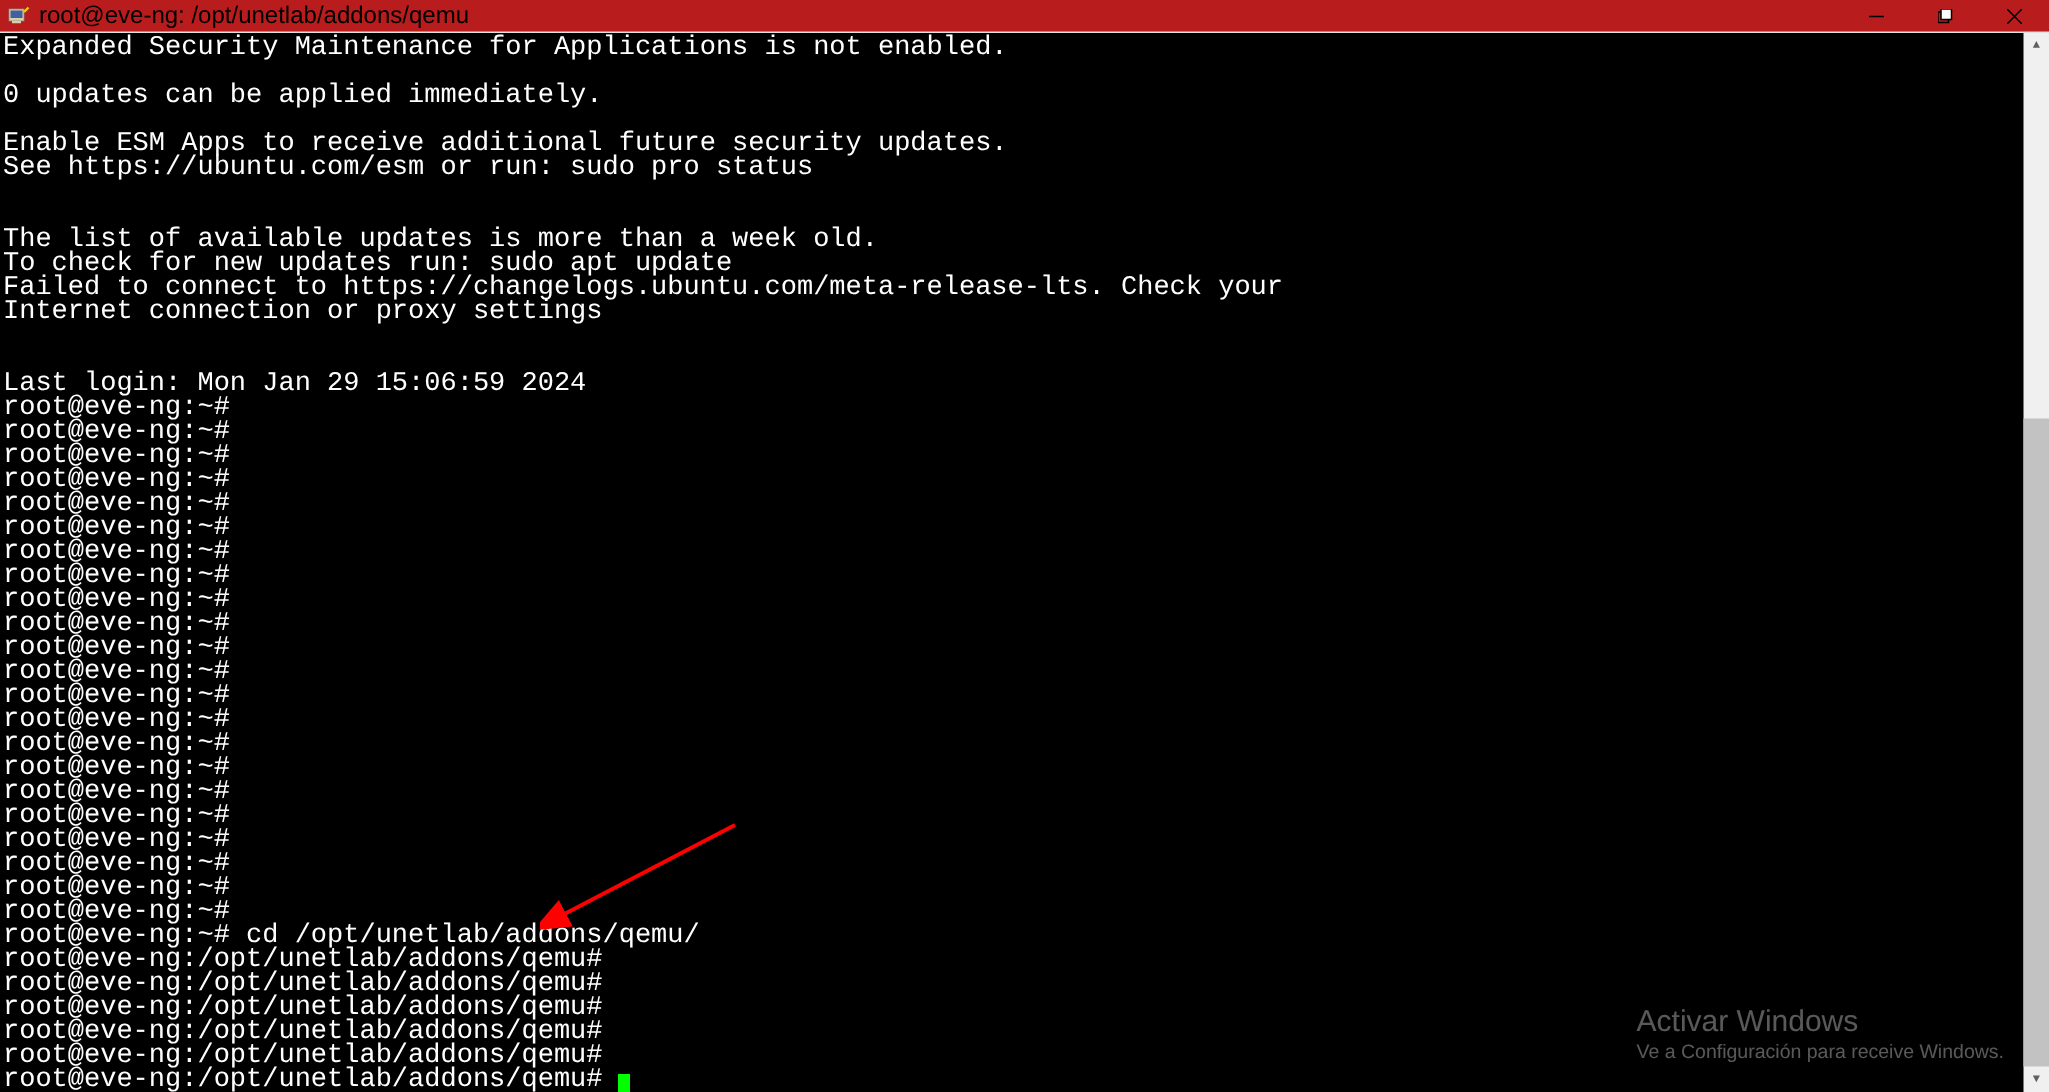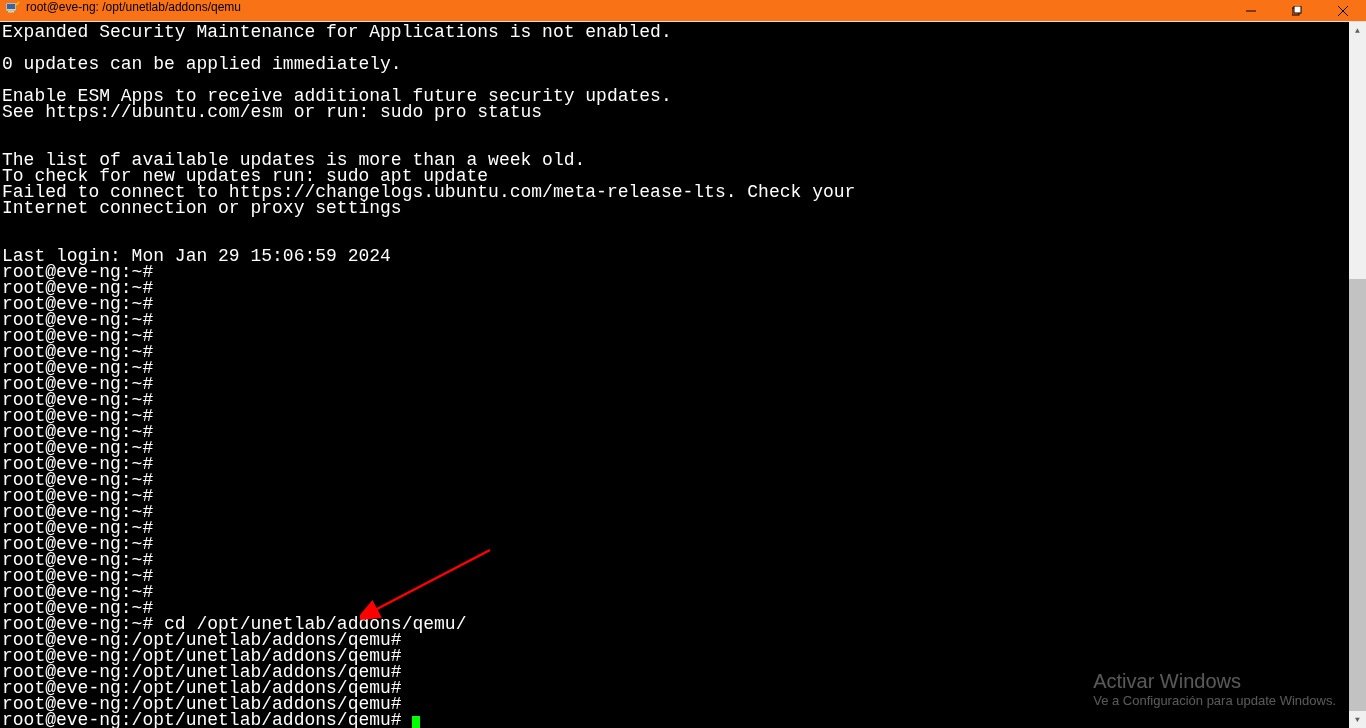--- a/index.html
+++ b/index.html
@@ -10,27 +10,27 @@
     body {
       width: 1366px;
       height: 728px;
       background: #ffffff;
       font-family: "Consolas", "Courier New", monospace;
       overflow: hidden;
       position: relative;
     }
     .titlebar {
       height: 22px;
-      background: #f97316;
+      background: #b91c1c;
       display: flex;
-      align-items: flex-start;
+      align-items: center;
       padding-left: 4px;
       border-bottom: 1px solid #e0e0e0;
       font-family: "Segoe UI", Tahoma, sans-serif;
-      font-size: 12px;
+      font-size: 16px;
       color: #000;
     }
     .titlebar .app-icon {
       width: 16px;
       height: 16px;
       margin-right: 6px;
       display: inline-flex;
       align-items: center;
       justify-content: center;
     }
@@ -169,14 +169,14 @@
   <defs>
     <marker id="arrowhead" markerWidth="10" markerHeight="8" refX="1" refY="4" orient="auto">
       <polygon points="0 0, 10 4, 0 8" fill="#ff0000"></polygon>
     </marker>
   </defs>
   <line x1="130" y1="5" x2="15" y2="65" stroke="#ff0000" stroke-width="2.5" marker-end="url(#arrowhead)"></line>
 </svg>
 
 <div class="watermark">
   <div class="wm-title">Activar Windows</div>
-  <div class="wm-sub">Ve a Configuración para update Windows.</div>
+  <div class="wm-sub">Ve a Configuración para receive Windows.</div>
 </div>
 
 </body></html>

